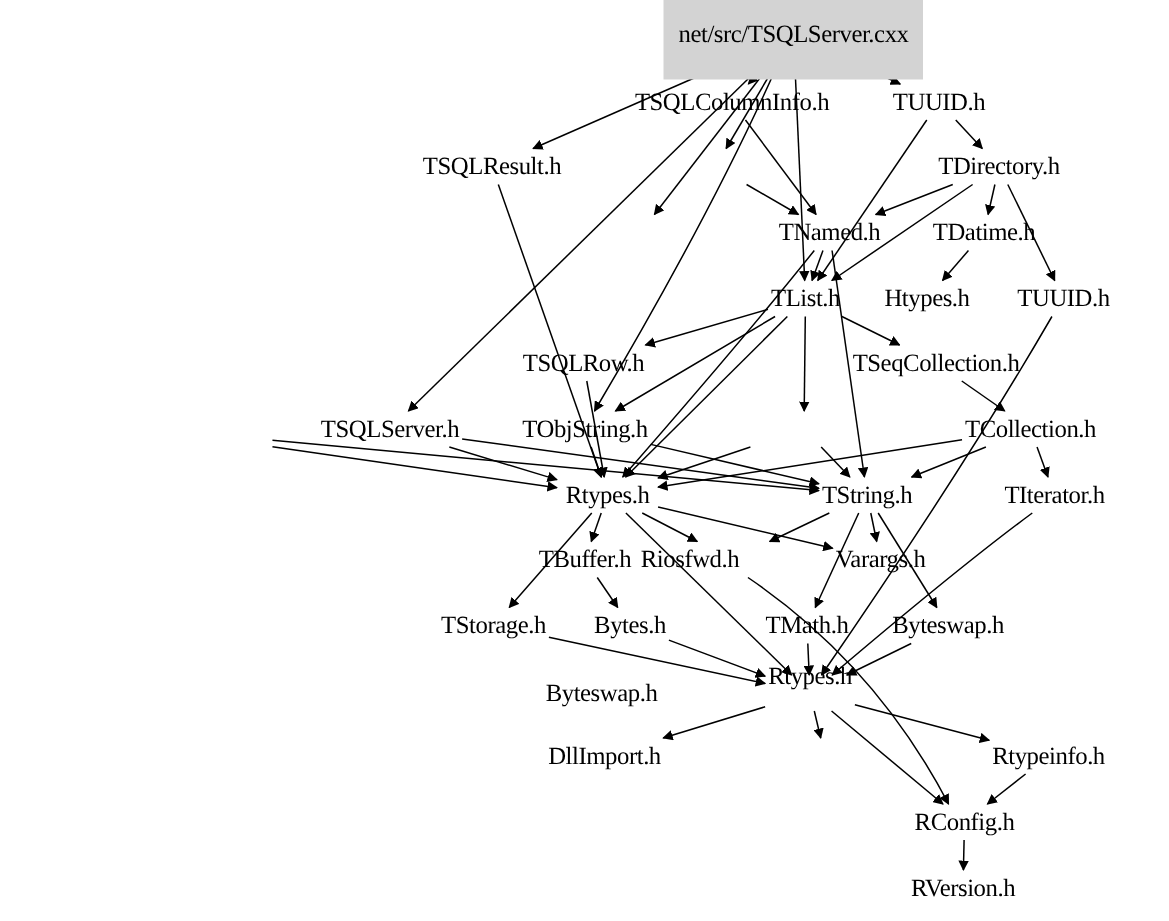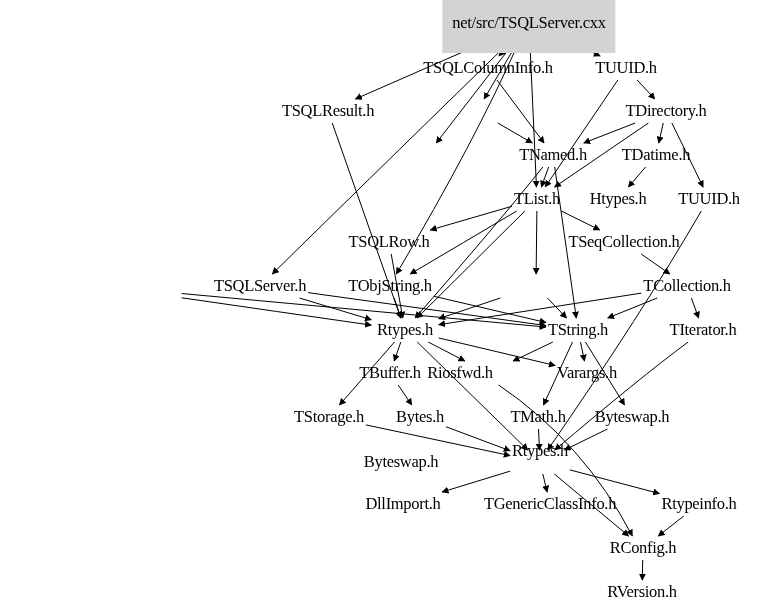--- a/index.html
+++ b/index.html
@@ -111,17 +111,16 @@
   <div class="node" style="left:390px;top:373px">TBuffer.h</div>
   <div class="node" style="left:460px;top:373px">Riosfwd.h</div>
   <div class="node" style="left:587px;top:373px">Varargs.h</div>
   <div class="node" style="left:329px;top:417px">TStorage.h</div>
   <div class="node" style="left:420px;top:417px">Bytes.h</div>
   <div class="node" style="left:538px;top:417px">TMath.h</div>
   <div class="node" style="left:632px;top:417px">Byteswap.h</div>
   <div class="node" style="left:401px;top:462px">Byteswap.h</div>
   <div class="node" style="left:540px;top:451px">Rtypes.h</div>
   <div class="node" style="left:403px;top:504px">DllImport.h</div>
-  <div class="node" style="left:550px;top:504px">TGenericClassInfo.h</div>
   <div class="node" style="left:699px;top:504px">Rtypeinfo.h</div>
   <div class="node" style="left:643px;top:548px">RConfig.h</div>
   <div class="node" style="left:642px;top:592px">RVersion.h</div>
 </div>
 
 </body></html>

